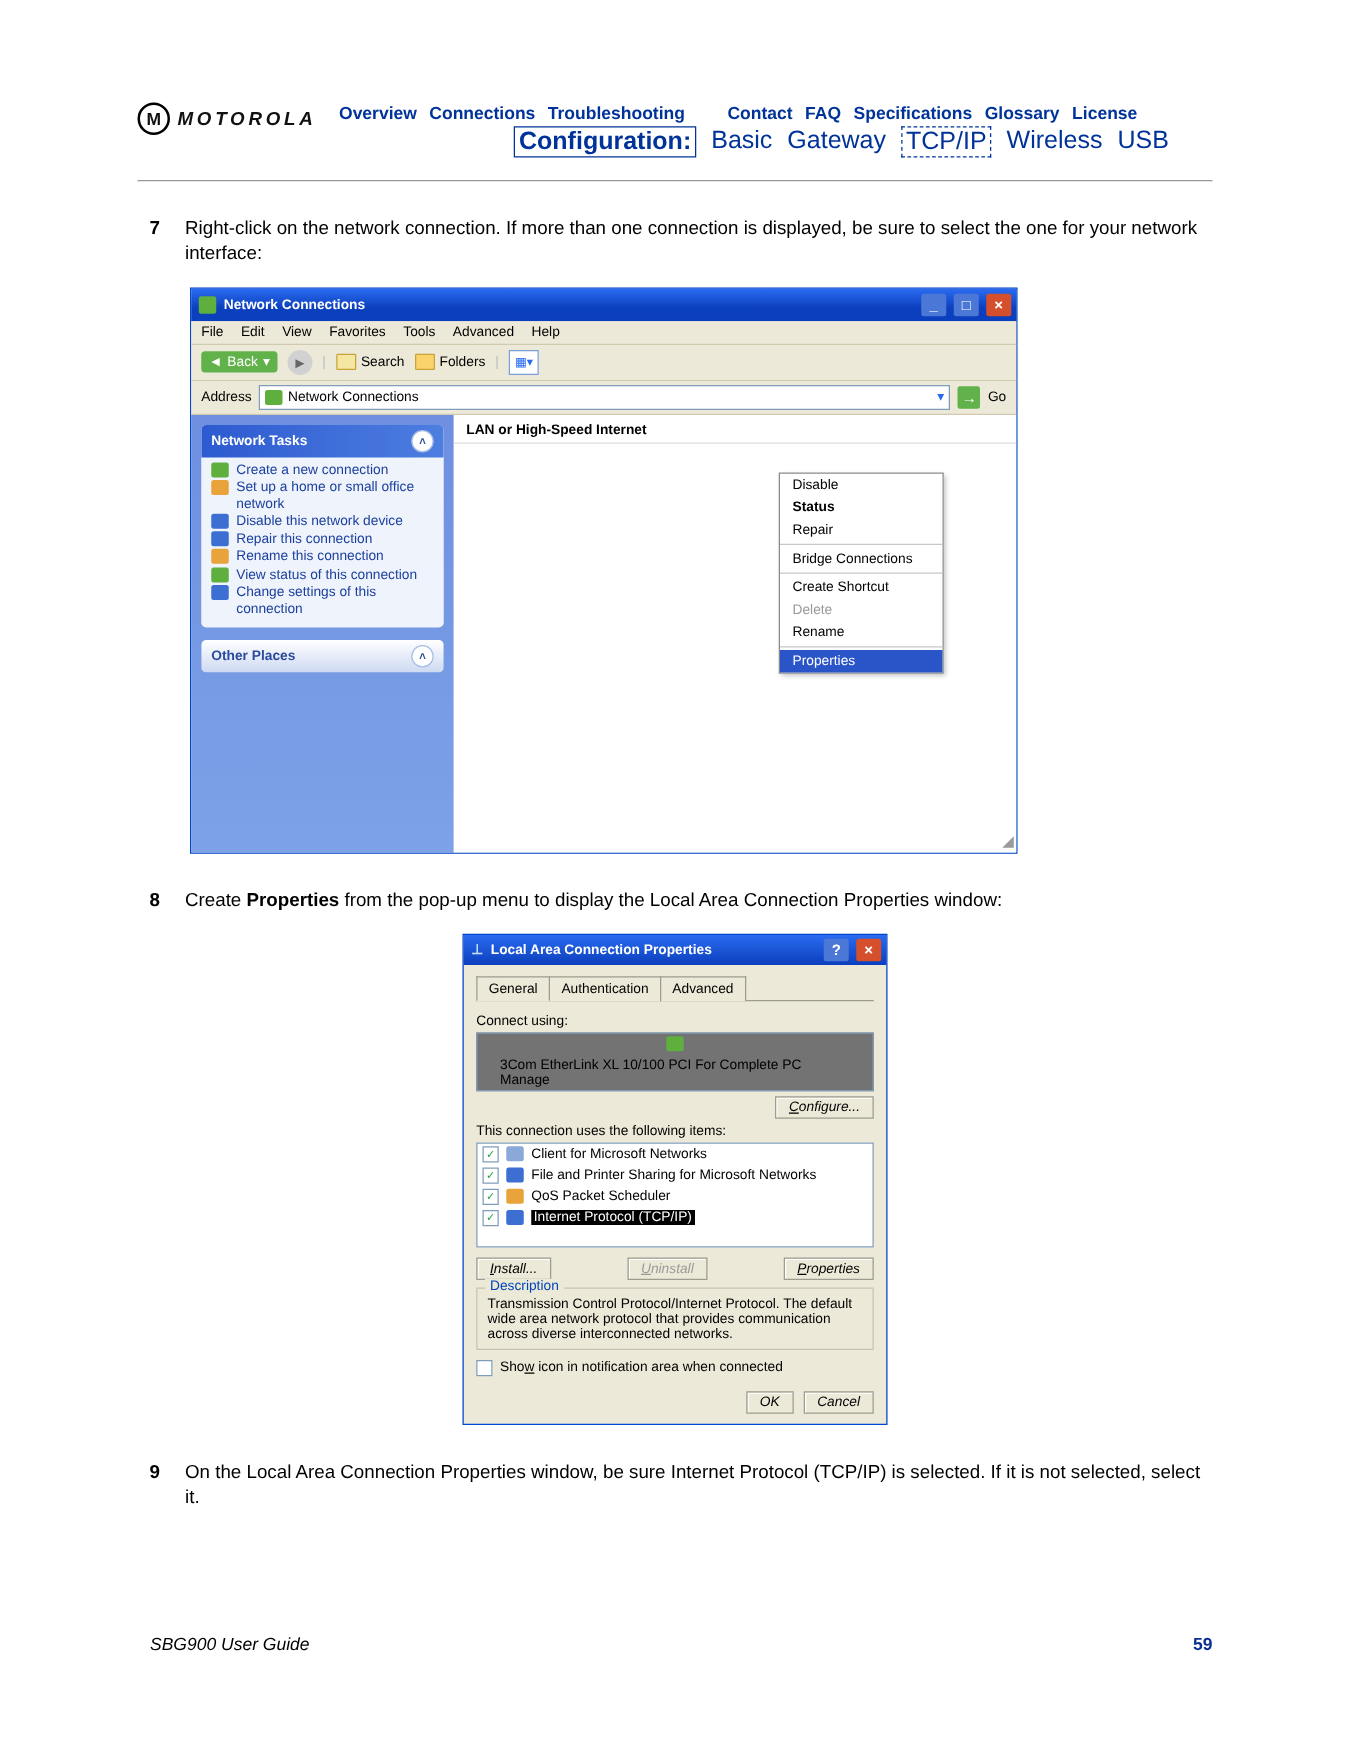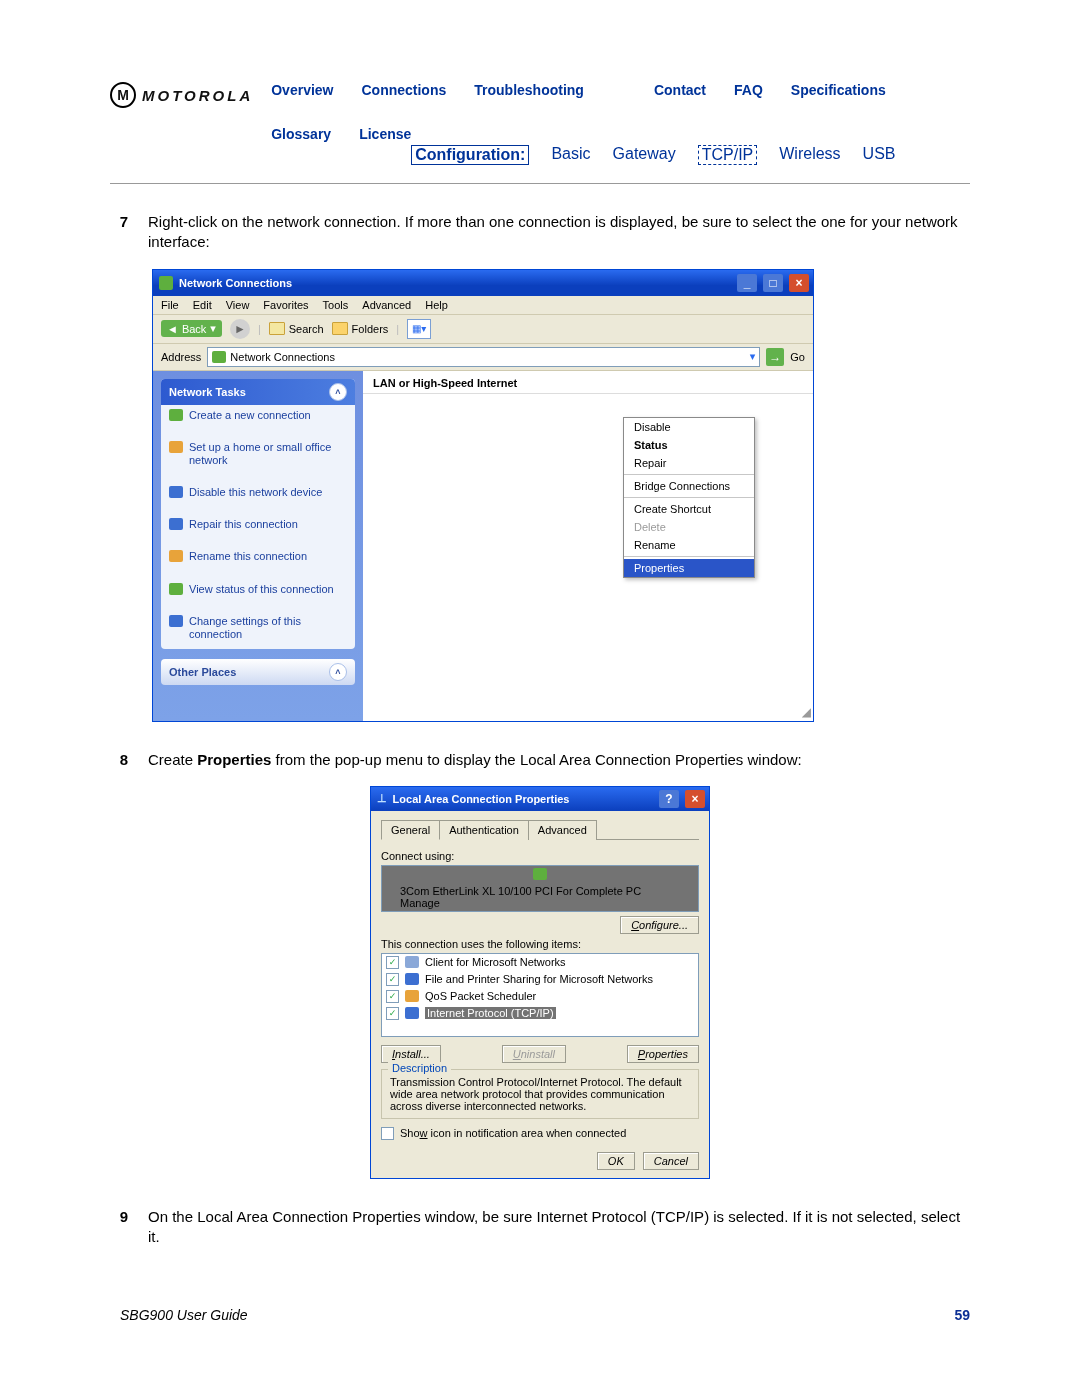--- a/index.html
+++ b/index.html
@@ -1,23 +1,23 @@
 <!DOCTYPE html>
 <html><head>
 <meta charset="utf-8">
 <style>
   body{margin:0;background:#878787;font-family:Arial,Helvetica,sans-serif;color:#000;}
   .page{width:1080px;height:1397px;margin:0 auto;background:#fff;box-sizing:border-box;padding:82px 110px 0 110px;position:relative;}
   .header{display:flex;align-items:flex-start;gap:18px;}
   .logo{display:flex;align-items:center;gap:6px;font-weight:bold;letter-spacing:3px;font-size:15px;color:#111;font-style:italic;}
   .logo-circle{width:22px;height:22px;border:2px solid #000;border-radius:50%;display:flex;align-items:center;justify-content:center;font-size:14px;font-style:normal;font-weight:bold;letter-spacing:0;}
   .nav{flex:1;}
-  .nav-row{display:flex;flex-wrap:wrap;gap:28px;font-weight:bold;color:#003399;font-size:14px;}
+  .nav-row{display:flex;flex-wrap:wrap;gap:10px;font-weight:bold;color:#003399;font-size:14px;}
   .nav-row a{color:#003399;text-decoration:none;}
-  .nav-row2{display:flex;gap:22px;color:#003399;font-size:16px;margin-top:3px;padding-left:140px;}
+  .nav-row2{display:flex;gap:12px;color:#003399;font-size:20px;margin-top:3px;padding-left:140px;}
   .nav-row2 .boxed{border:1px solid #003399;padding:0 3px;font-weight:bold;}
   .nav-row2 .dashed{border:1px dashed #003399;padding:0 3px;}
   hr.sep{border:none;border-top:1px solid #999;margin:18px 0 28px 0;}
   .step{display:flex;gap:20px;margin:0 0 16px 0;font-size:15px;line-height:1.35;}
   .step-num{width:18px;text-align:right;font-weight:bold;}
   .step-text{flex:1;}
   .figure{margin:8px 0 28px 42px;}
 
   
   .xp-win{border:1px solid #0046d5;background:#ece9d8;width:660px;font-family:Tahoma,Arial,sans-serif;font-size:11px;}
@@ -34,21 +34,21 @@
   .views-btn{width:22px;height:18px;border:1px solid #7a9fd4;background:#fff;display:flex;align-items:center;justify-content:center;color:#2a6bf0;font-size:10px;}
   .xp-address{background:#ece9d8;padding:3px 8px;display:flex;align-items:center;gap:6px;border-bottom:1px solid #cfcab0;}
   .addr-input{flex:1;height:18px;background:#fff;border:1px solid #7f9db9;display:flex;align-items:center;padding:0 4px;gap:4px;}
   .go-btn{background:#62b24c;width:18px;height:18px;color:#fff;display:flex;align-items:center;justify-content:center;font-size:12px;border-radius:2px;}
   .xp-body{display:flex;height:350px;}
   .xp-side{width:194px;background:linear-gradient(to bottom,#6e8fe0,#7da2e8);padding:8px;display:flex;flex-direction:column;gap:10px;}
   .side-box{background:#eff3fb;border-radius:4px;overflow:hidden;}
   .side-head{background:linear-gradient(to bottom,#fff,#cdd9f2);color:#2b4a9b;font-weight:bold;padding:4px 8px;display:flex;align-items:center;justify-content:space-between;}
   .side-head.dark{background:linear-gradient(to right,#2d5ad0,#4d7ee0);color:#fff;}
   .chev{width:16px;height:16px;border-radius:50%;background:#fff;color:#2b4a9b;display:flex;align-items:center;justify-content:center;font-size:9px;border:1px solid #a9bfe8;}
-  .side-list{padding:4px 8px 8px 8px;display:flex;flex-direction:column;gap:19px;}
+  .side-list{padding:4px 8px 8px 8px;display:flex;flex-direction:column;gap:1px;}
   .side-item{color:#1a3f9e;display:flex;align-items:flex-start;gap:6px;line-height:1.2;}
   .mini-ico{width:14px;height:12px;flex-shrink:0;border-radius:2px;display:inline-block;}
   .ico-green{background:#5eaf3e;}
   .ico-orange{background:#e8a33a;}
   .ico-blue{background:#3c6fd1;}
   .ico-folder{background:#fbd36b;border:1px solid #caa23a;}
   .ico-pc{background:#8aa8d8;}
   .xp-main{flex:1;background:#fff;position:relative;}
   .main-header{font-weight:bold;padding:6px 10px 4px 10px;border-bottom:1px solid #ddd;}
   .conn-item{display:flex;gap:6px;margin:6px 10px;width:220px;}
@@ -69,21 +69,21 @@
   .dlg-body{padding:8px 10px;}
   .tabs{display:flex;border-bottom:1px solid #9c9c8f;margin-bottom:10px;}
   .tab{padding:3px 9px;background:#ece9d8;border:1px solid #9c9c8f;border-bottom:none;margin-right:-1px;position:relative;top:1px;}
   .tab.active{background:#ece9d8;border-bottom:1px solid #ece9d8;z-index:1;}
   .field{background:#737373;border:1px solid #7f9db9;padding:2px 18px;display:flex;align-items:center;gap:5px;margin-top:3px;flex-direction:column;}
   .btn{background:#ece9d8;border:1px solid #9c9c8f;padding:2px 10px;box-shadow:1px 1px 0 #fff inset;font-style:italic;}
   .btn.disabled{color:#9a9a9a;}
   .right{display:flex;justify-content:flex-end;margin-top:4px;}
   .items-box{background:#fff;border:1px solid #7f9db9;height:82px;overflow:hidden;margin-top:3px;}
   .item-row{display:flex;align-items:center;gap:6px;padding:2px 4px;}
-  .item-row .sel-bg{background:#737373;color:#fff;padding:0 2px;}
+  .item-row .sel-bg{background:#000000;color:#fff;padding:0 2px;}
   .cb{width:11px;height:11px;border:1px solid #7f9db9;background:#fff;display:flex;align-items:center;justify-content:center;font-size:9px;color:#28a745;}
   .btn-row{display:flex;justify-content:space-between;margin:8px 0 6px 0;gap:8px;}
   .desc-box{border:1px solid #c7c4ad;padding:6px 8px;position:relative;margin-top:6px;}
   .desc-label{position:absolute;top:-8px;left:6px;background:#ece9d8;padding:0 4px;color:#0046b8;}
   .chk-row{display:flex;align-items:center;gap:6px;margin-top:8px;}
   .dlg-footer{display:flex;justify-content:flex-end;gap:8px;margin-top:12px;}
 
   .page-footer{position:absolute;bottom:74px;left:120px;right:110px;display:flex;justify-content:space-between;font-style:italic;font-size:14px;}
   .page-footer .num{color:#0b2e94;font-weight:bold;font-style:normal;}
   .u{text-decoration:underline}

